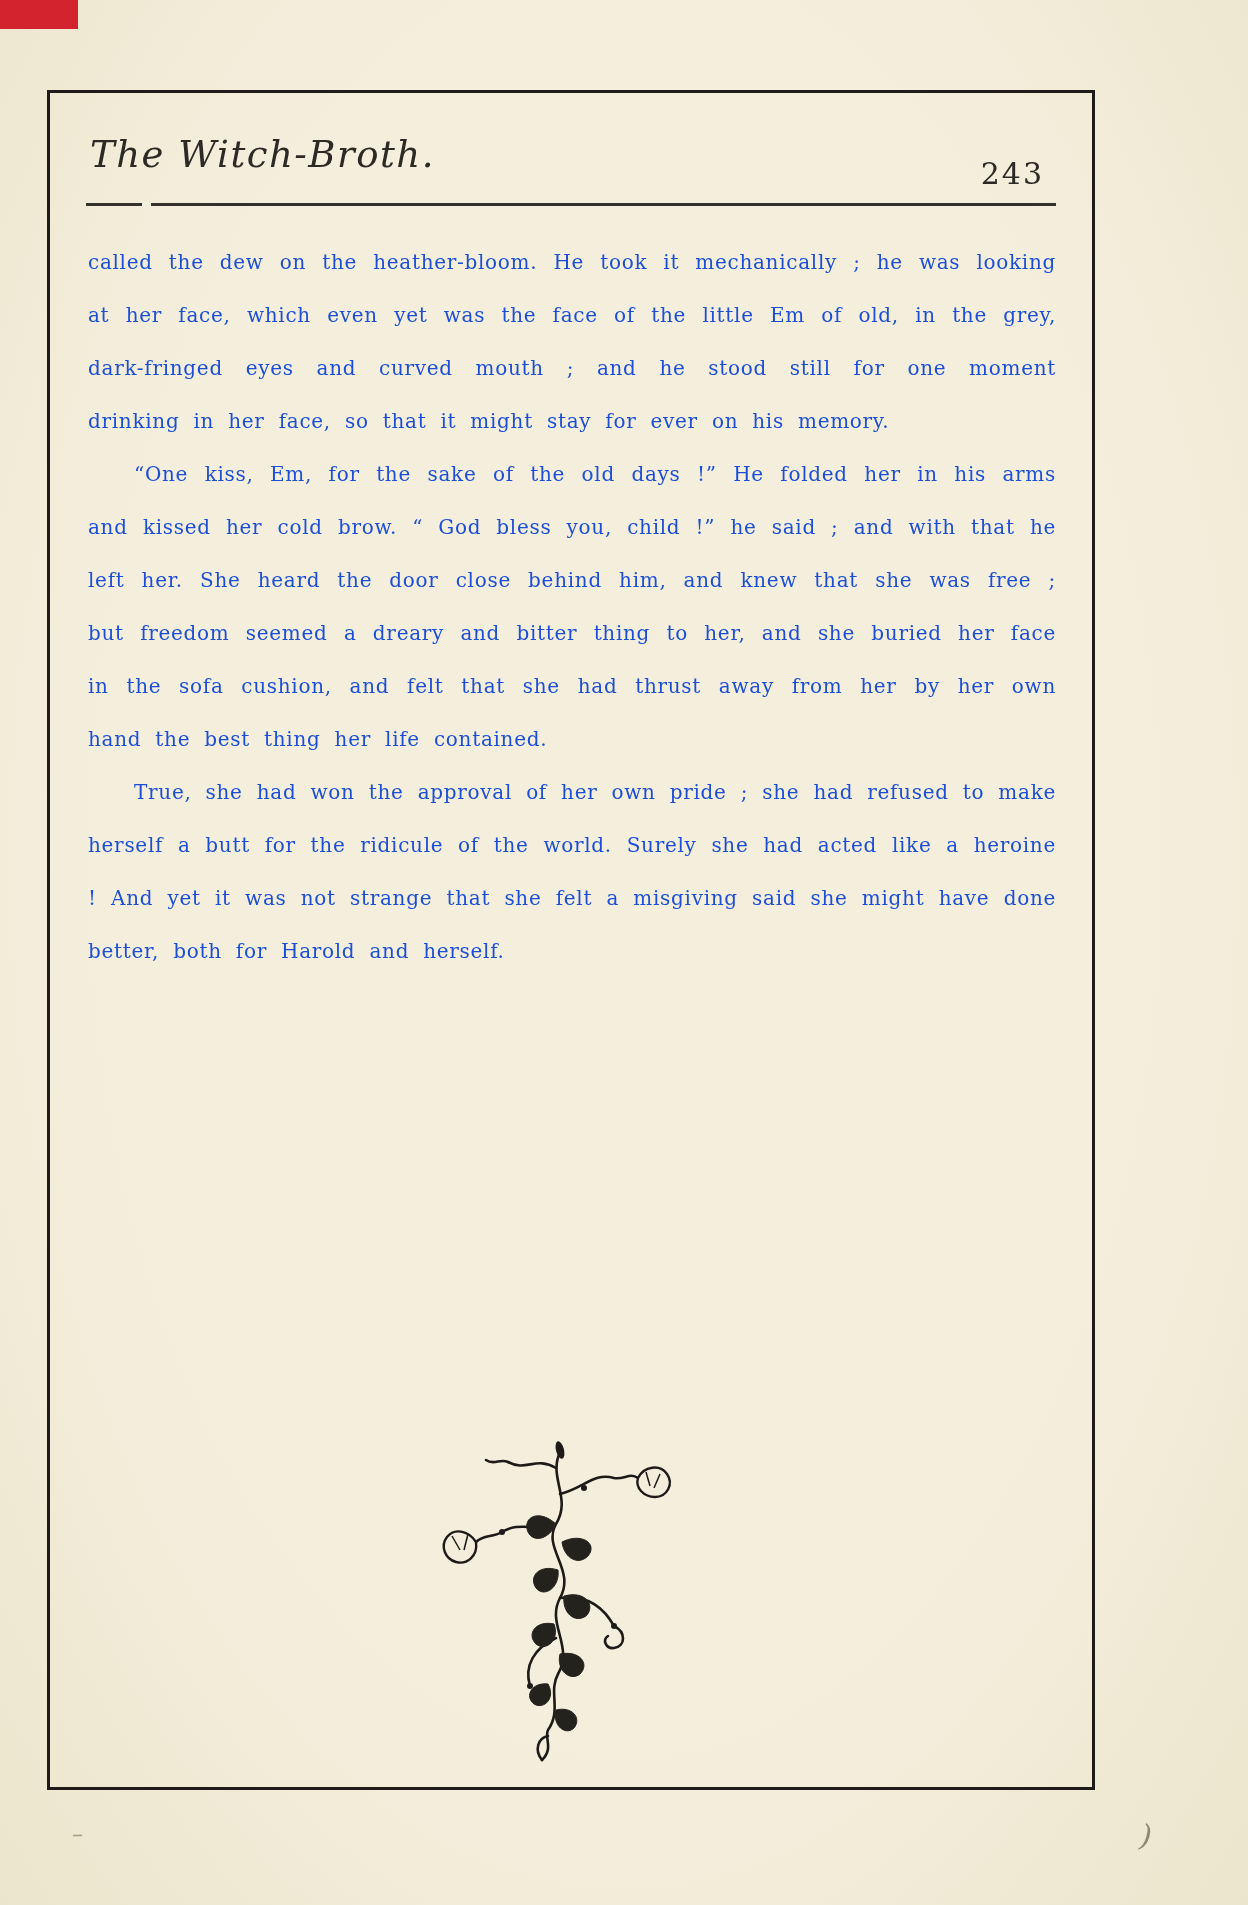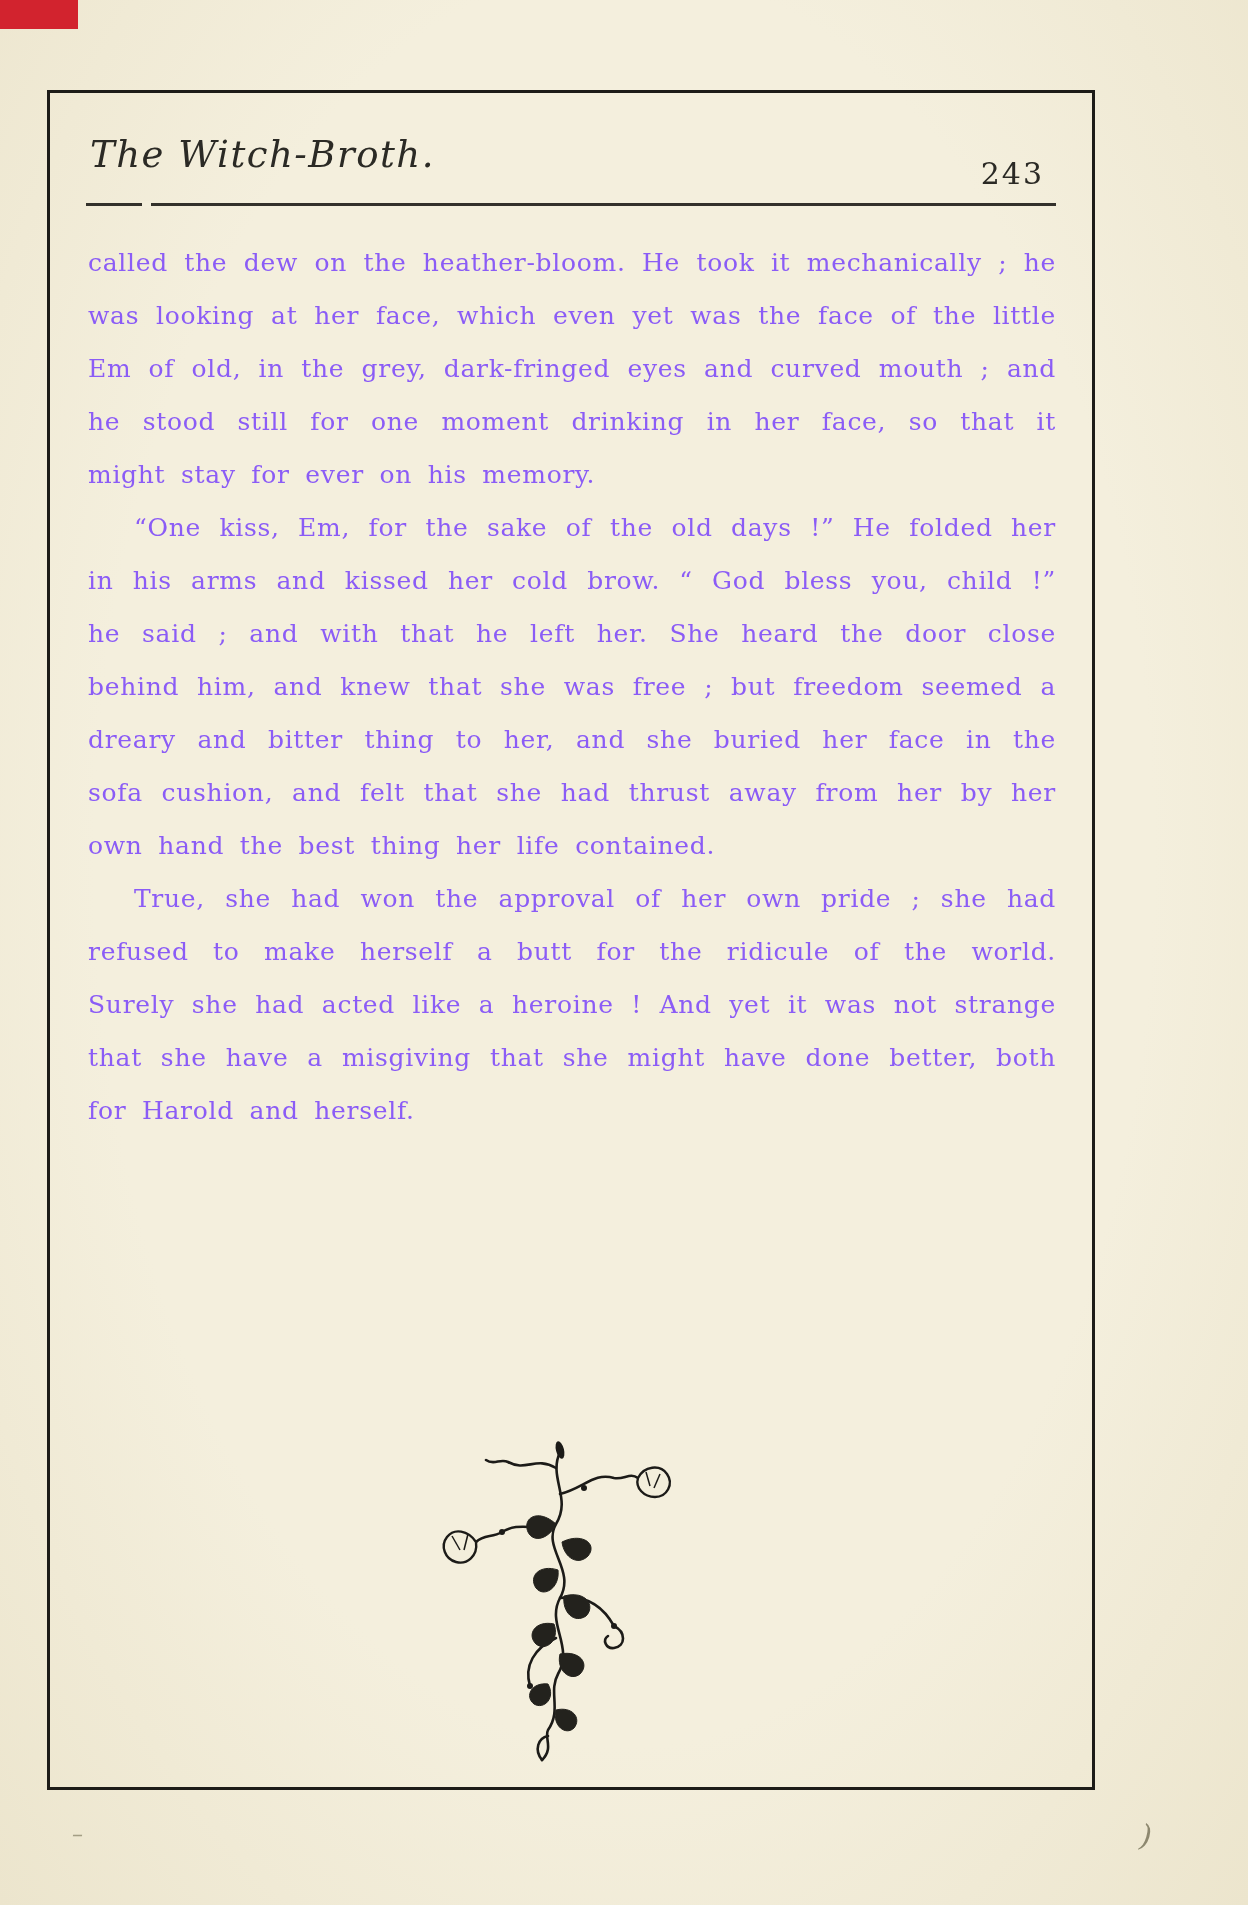--- a/index.html
+++ b/index.html
@@ -62,26 +62,26 @@
     content: "";
     position: absolute;
     left: 56px;
     top: -2px;
     width: 9px;
     height: 7px;
     background: #f3eedb;
   }
   .text-block {
     margin: 30px 36px 0 38px;
-    font-size: 25px;
+    font-size: 20px;
     line-height: 53px;
     text-align: justify;
     letter-spacing: 0.7px;
     word-spacing: 7px;
-    color: #8b5cf6;
+    color: #1d4ed8;
   }
   .text-block p {
     margin: 0;
     text-indent: 46px;
   }
   .text-block p.first {
     text-indent: 0;
   }
   .ornament {
     position: absolute;
@@ -121,21 +121,21 @@
     <div class="running-header">
       <span class="title">The Witch-Broth.</span>
       <span class="page-num">243</span>
     </div>
 
     <div class="rule"></div>
 
     <div class="text-block">
       <p class="para first">called the dew on the heather-bloom. He took it mechanically ; he was looking at her face, which even yet was the face of the little Em of old, in the grey, dark-fringed eyes and curved mouth ; and he stood still for one moment drinking in her face, so that it might stay for ever on his memory.</p>
       <p class="para">“One kiss, Em, for the sake of the old days !” He folded her in his arms and kissed her cold brow. “ God bless you, child !” he said ; and with that he left her. She heard the door close behind him, and knew that she was free ; but freedom seemed a dreary and bitter thing to her, and she buried her face in the sofa cushion, and felt that she had thrust away from her by her own hand the best thing her life contained.</p>
-      <p class="para">True, she had won the approval of her own pride ; she had refused to make herself a butt for the ridicule of the world. Surely she had acted like a heroine ! And yet it was not strange that she have a misgiving that she might have done better, both for Harold and herself.</p>
+      <p class="para">True, she had won the approval of her own pride ; she had refused to make herself a butt for the ridicule of the world. Surely she had acted like a heroine ! And yet it was not strange that she felt a misgiving said she might have done better, both for Harold and herself.</p>
     </div>
 
     <div class="ornament">
       <svg viewBox="0 0 240 330" width="250" height="330" aria-hidden="true">
 
         <g fill="none" stroke="#1c1b18" stroke-width="2.6" stroke-linecap="round" stroke-linejoin="round">
           <path d="M122 14 C110 40 134 60 118 86 C104 110 138 132 122 160 C108 186 136 208 120 236 C110 254 124 272 110 292 C106 300 116 310 104 322"></path>
           <path d="M118 30 C98 18 88 34 70 24 C62 20 56 28 48 22"></path>
           <path d="M116 88 C94 92 80 84 64 94 C54 100 46 96 38 104"></path>
           <path d="M122 56 C146 50 156 34 176 40 C186 42 192 34 200 40"></path>

